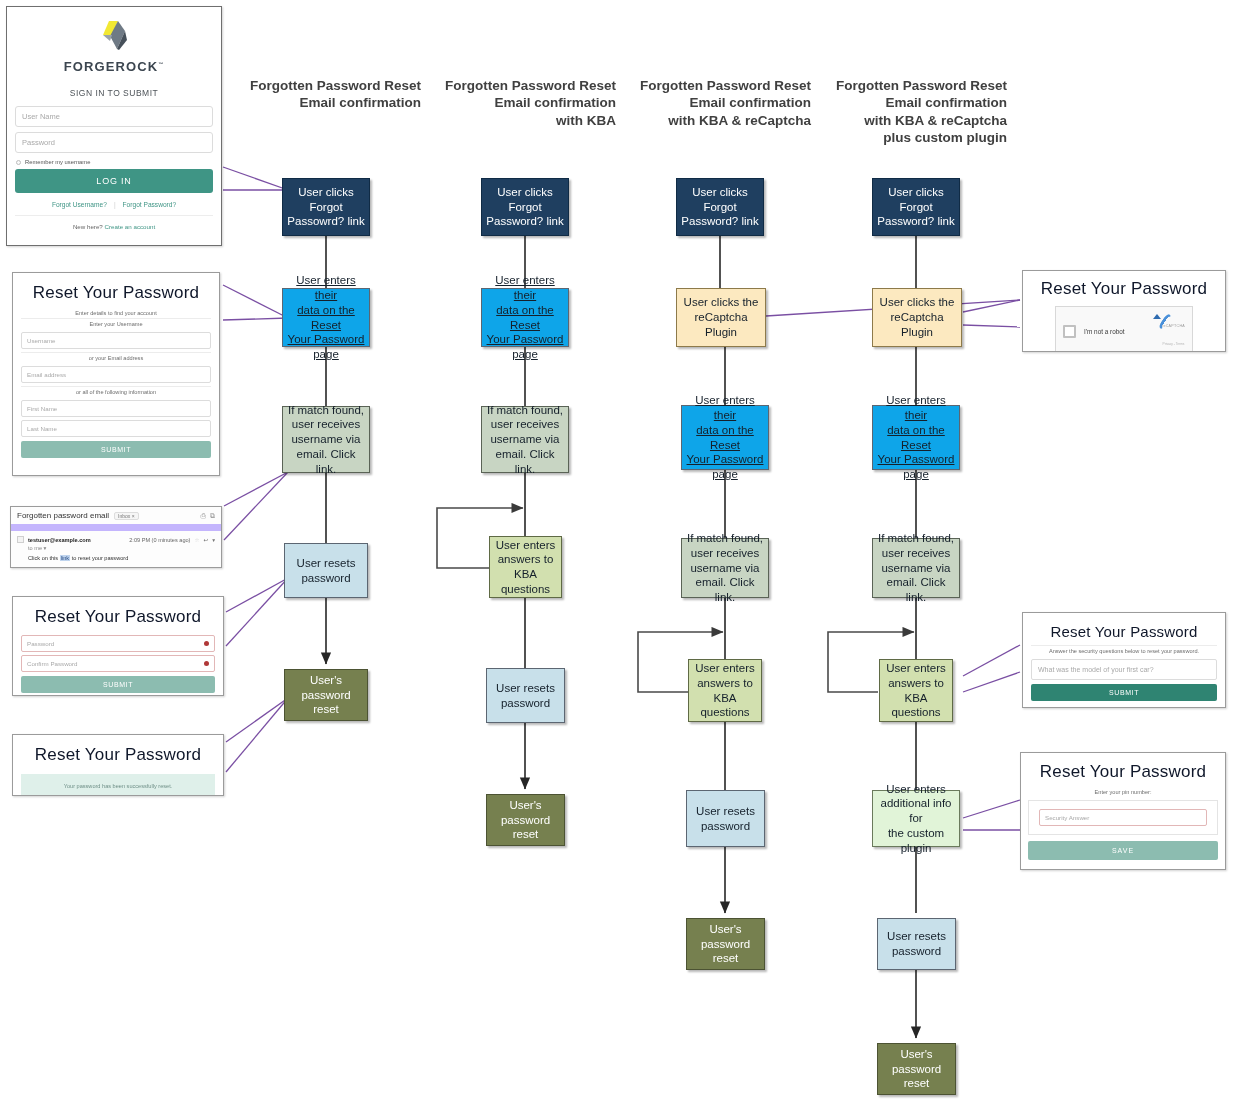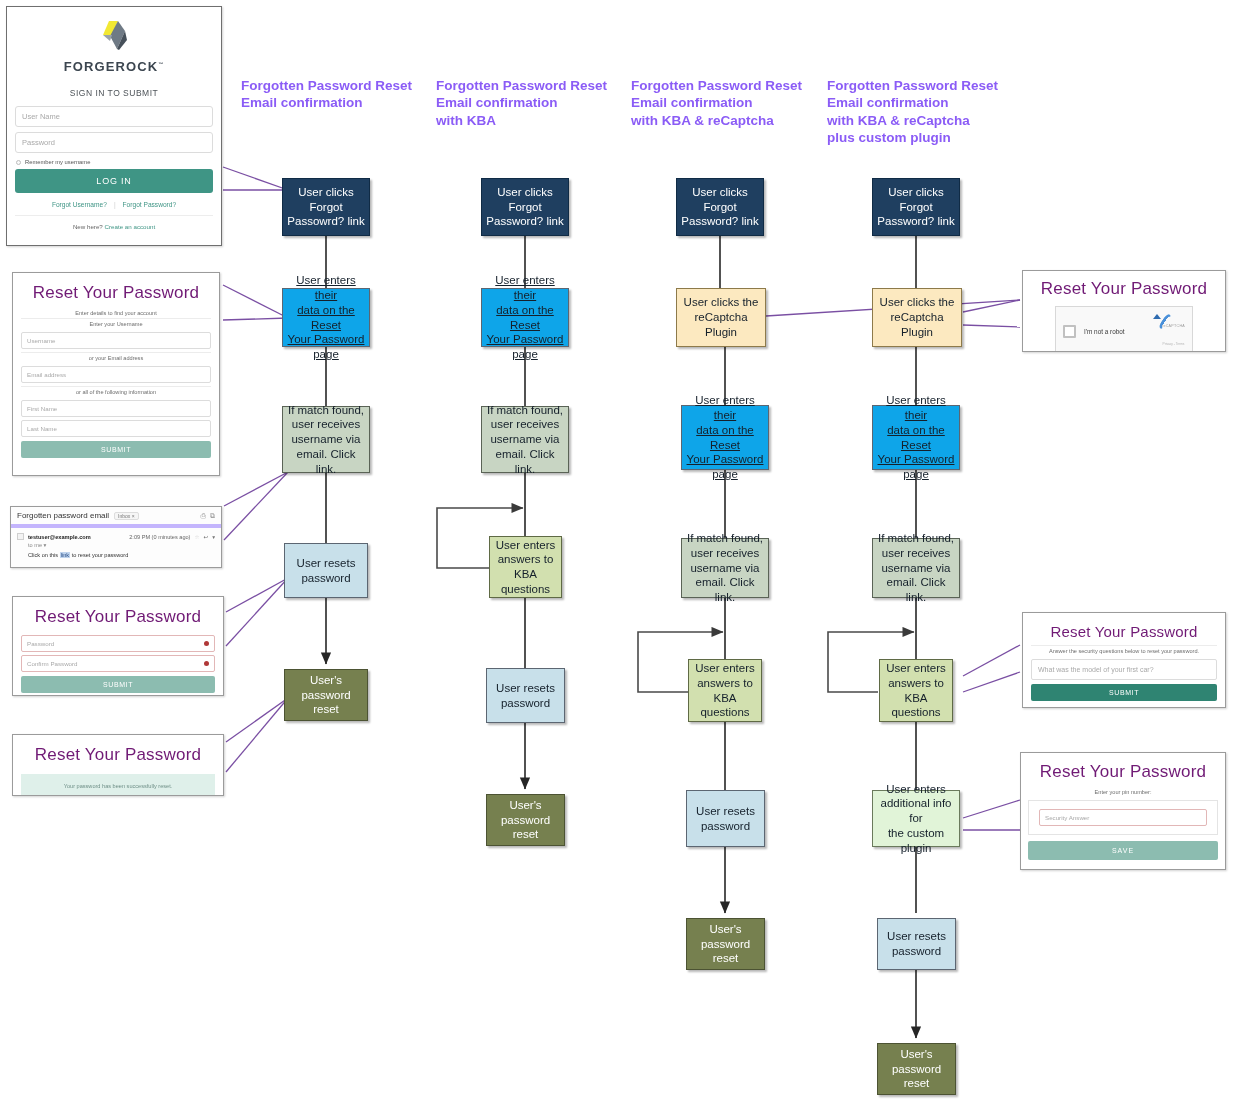--- a/index.html
+++ b/index.html
@@ -30,37 +30,37 @@
   .n-lblue { background:#c8e0ea; color:#15202b; border-color:#5c6672; }
   .n-sage  { background:#c8d5c3; color:#15202b; border-color:#5a6356; }
   .n-olive { background:#76804f; color:#ffffff; border-color:#4c5333; }
   .n-sand  { background:#fce9c0; color:#15202b; border-color:#8d7a4a; }
   .n-kba   { background:#d2e0af; color:#15202b; border-color:#5f6a45; }
   .n-mint  { background:#e1f4d8; color:#15202b; border-color:#6a7a5c; }
 
   
   .col-head {
     position:absolute;
-    text-align:left;
+    text-align:right;
     font-size:13.5px; font-weight:bold; line-height:1.28;
-    color:#8b5cf6; white-space:pre-line;
+    color:#404040; white-space:pre-line;
   }
 
   
   .mock {
     position:absolute;
     background:#fdfdfd;
     border:1px solid #9b9b9b;
     box-shadow:1px 1px 2px rgba(0,0,0,.18);
     overflow:hidden;
   }
   .mock-inner { background:#fff; height:100%; width:100%; padding:6px 8px; }
 
   .rp-title {
-    color:#701a75; font-size:17px; text-align:center;
+    color:#0f172a; font-size:17px; text-align:center;
     letter-spacing:.2px; padding:4px 0 5px;
   }
   .rp-title.sm { font-size:15px; }
   .rp-sub { font-size:5.6px; color:#6d6d6d; text-align:center; padding:2px 0; }
   .rp-div { border-top:1px solid #ececec; }
   .fld {
     border:1px solid #dcdcdc; border-radius:2px; background:#fff;
     font-size:6.2px; color:#a9a9a9; padding:4px 5px; margin:3px 0;
     display:flex; align-items:center; justify-content:space-between;
   }
@@ -117,21 +117,21 @@
     border-top:1px solid #ededed; margin:0 8px; padding-top:7px;
     text-align:center; font-size:6.2px; color:#666;
   }
   .newhere a { color:#3f9585; }
 
   
   #email-card { left:10px; top:506px; width:212px; height:62px; }
   .em-head {
     display:flex; align-items:center; gap:5px;
     font-size:8px; color:#333; padding:4px 6px;
-    border-bottom:4px solid #c4b5fd;
+    border-bottom:7px solid #c4b5fd;
   }
   .em-chip {
     font-size:5px; color:#777; border:1px solid #ddd; border-radius:2px;
     padding:0 3px; background:#f6f6f6;
   }
   .em-icons { margin-left:auto; display:flex; gap:4px; font-size:7px; color:#8a8a8a; }
   .em-body { padding:5px 6px; font-size:5.6px; color:#444; }
   .em-row { display:flex; align-items:center; gap:4px; }
   .em-avatar {
     width:7px; height:7px; border:1px solid #cfcfcf; background:#f3f3f3;

